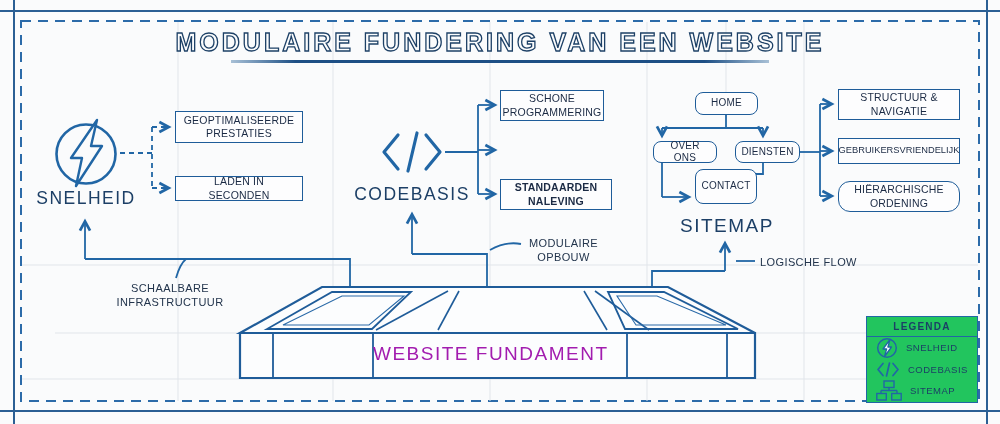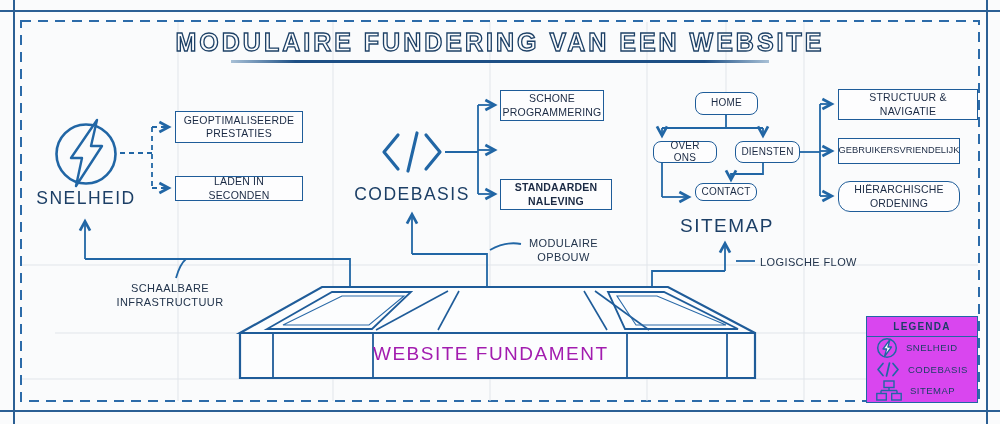--- a/index.html
+++ b/index.html
@@ -49,21 +49,21 @@
     position:absolute;font-size:11px;font-weight:500;letter-spacing:.4px;
     color:#22344c;text-align:center;white-space:pre-line;line-height:1.3;
   }
   .foundation-label{
     position:absolute;left:373px;top:343px;width:254px;text-align:left;
     font-size:19px;font-weight:500;letter-spacing:1.5px;color:#a21caf;
   }
 
   .legend{
     position:absolute;left:866px;top:316px;width:112px;height:87px;
-    background:#d946ef;border:1.6px solid #2166a5;box-sizing:border-box;
+    background:#22c55e;border:1.6px solid #2166a5;box-sizing:border-box;
   }
   .legend-header{
     height:19px;display:flex;align-items:center;justify-content:center;
     border-bottom:1.4px solid #2166a5;
     font-size:10px;font-weight:600;letter-spacing:1.2px;color:#1c3f66;
   }
   .legend-row{
     display:flex;align-items:center;gap:8px;padding-left:9px;height:21.5px;
   }
   .legend-row span{font-size:9.5px;font-weight:500;letter-spacing:.5px;color:#1c3f66;}
@@ -176,23 +176,23 @@
   </svg>
   <div class="section-label" style="left:352px;top:184px;width:120px;">CODEBASIS</div>
   <div class="box" style="left:500px;top:90px;width:104px;height:31px;">SCHONE PROGRAMMERING</div>
   <div class="box" style="left:500px;top:179px;width:112px;height:31px;font-weight:bold;">STANDAARDEN NALEVING</div>
   <div class="annotation" style="left:516px;top:236px;width:95px;">MODULAIRE
 OPBOUW</div>
 
   <div class="box small" style="left:695px;top:92px;width:63px;height:23px;">HOME</div>
   <div class="box small" style="left:653px;top:141px;width:64px;height:22px;">OVER ONS</div>
   <div class="box small" style="left:735px;top:141px;width:65px;height:22px;">DIENSTEN</div>
-  <div class="box small" style="left:695px;top:183px;width:62px;height:18px;">CONTACT</div>
+  <div class="box small" style="left:695px;top:169px;width:62px;height:35px;">CONTACT</div>
   <div class="section-label" style="left:662px;top:215px;width:130px;font-size:19px;">SITEMAP</div>
-  <div class="box" style="left:838px;top:89px;width:140px;height:31px;">STRUCTUUR &amp; NAVIGATIE</div>
+  <div class="box" style="left:838px;top:89px;width:122px;height:31px;">STRUCTUUR &amp; NAVIGATIE</div>
   <div class="box tiny-text" style="left:838px;top:138px;width:122px;height:26px;">GEBRUIKERSVRIENDELIJK</div>
   <div class="box" style="left:838px;top:181px;width:122px;height:31px;border-radius:12px;">HIËRARCHISCHE ORDENING</div>
   <div class="annotation" style="left:760px;top:255px;width:100px;text-align:left;">LOGISCHE FLOW</div>
 
   <div class="foundation-label">WEBSITE FUNDAMENT</div>
 
   <div class="legend">
     <div class="legend-header">LEGENDA</div>
     <div class="legend-row">
       <svg width="22" height="22" viewBox="0 0 22 22">

